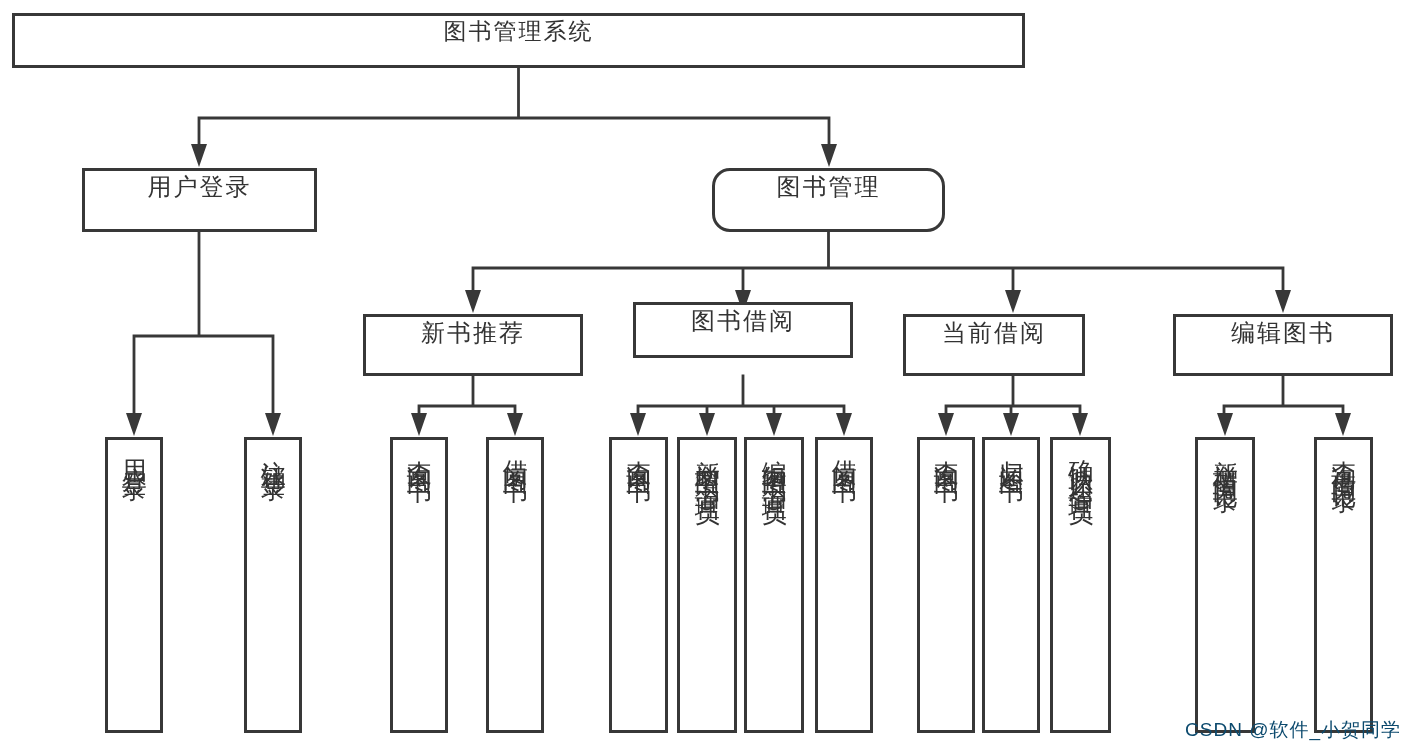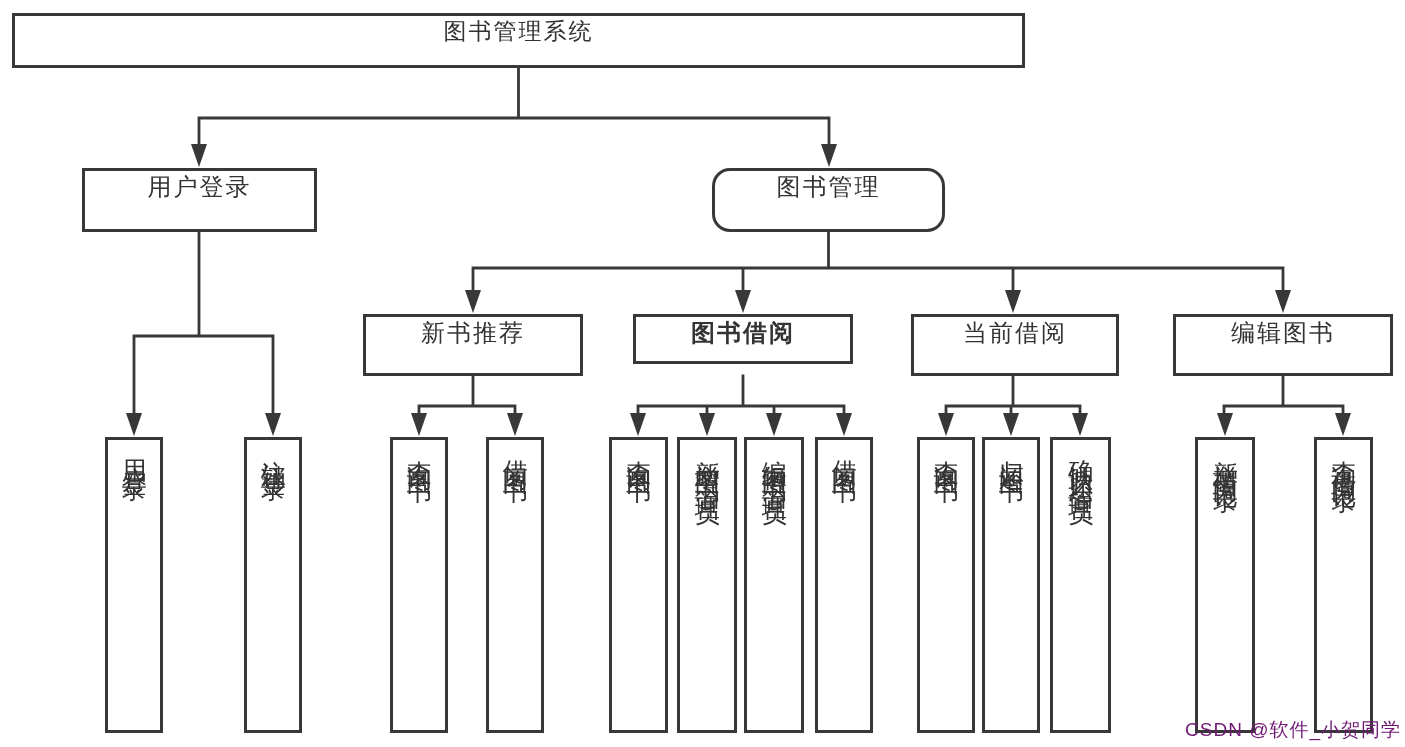--- a/index.html
+++ b/index.html
@@ -27,21 +27,21 @@
     font-size:25px;
     letter-spacing:6px;
     line-height:1.1;
     color:#333333;
     white-space:nowrap;
   }
   .watermark{
     position:absolute;
     right:4px;bottom:4px;
     font-size:19px;
-    color:#701a75;
+    color:#0c4a6e;
     letter-spacing:1px;
   }
 </style>
 </head>
 <body>
 
 <div class="canvas">
 
   <svg class="wires" viewBox="0 0 1405 747" xmlns="http://www.w3.org/2000/svg">
     <g stroke="#383838" stroke-width="2.8" fill="none" stroke-linecap="square">
@@ -93,24 +93,24 @@
   <div class="node hnode" style="left:82px;top:168px;width:235px;height:64px;">
     <span>用户登录</span>
   </div>
   <div class="node hnode" style="left:712px;top:168px;width:233px;height:64px;border-radius:18px;">
     <span>图书管理</span>
   </div>
 
   <div class="node hnode" style="left:363px;top:314px;width:220px;height:62px;">
     <span>新书推荐</span>
   </div>
-  <div class="node hnode" style="left:633px;top:314px;width:220px;height:50px;font-weight:bold;">
+  <div class="node hnode" style="left:633px;top:302px;width:220px;height:56px;">
     <span>图书借阅</span>
   </div>
-  <div class="node hnode" style="left:903px;top:314px;width:208px;height:62px;margin-left:8px;">
+  <div class="node hnode" style="left:903px;top:314px;width:182px;height:62px;">
     <span>当前借阅</span>
   </div>
   <div class="node hnode" style="left:1173px;top:314px;width:220px;height:62px;">
     <span>编辑图书</span>
   </div>
 
   <div class="node" style="left:105px;top:437px;width:58px;height:296px;">
     <span class="vtext">用户登录</span>
   </div>
   <div class="node" style="left:244px;top:437px;width:58px;height:296px;">

